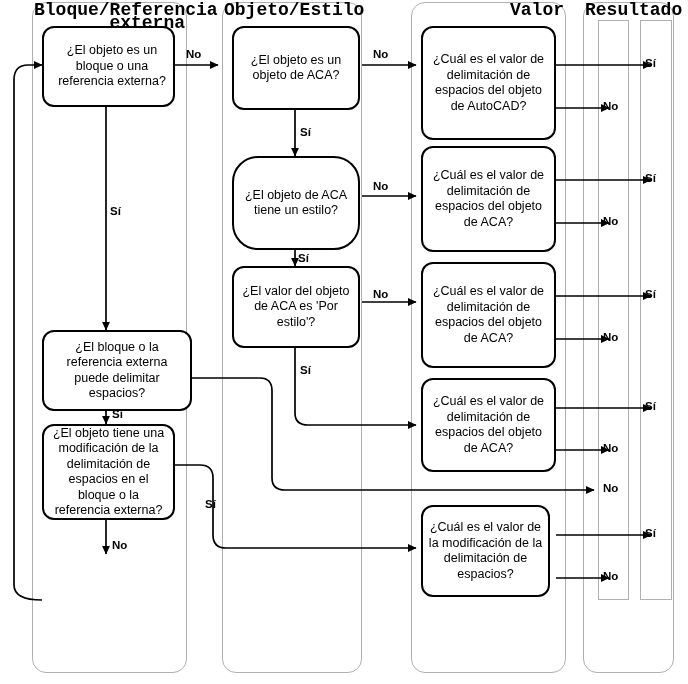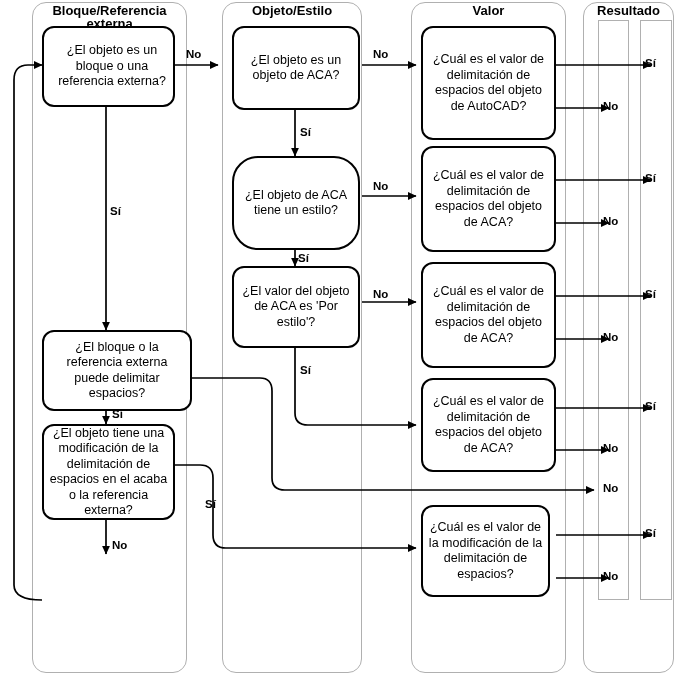--- a/index.html
+++ b/index.html
@@ -2,21 +2,21 @@
 <html><head>
 <meta charset="utf-8">
 <style>
   html,body{margin:0;padding:0;background:#ffffff;}
   body{font-family:"Liberation Sans","DejaVu Sans",sans-serif;}
   #canvas{position:relative;width:688px;height:684px;overflow:hidden;background:#fff;}
   #wires{position:absolute;left:0;top:0;width:688px;height:684px;}
 
   
   .col{position:absolute;border:1px solid #b0b0b0;border-radius:14px;box-sizing:border-box;background:transparent;}
-  .col-title{position:absolute;text-align:center;font-weight:bold;font-size:13px;color:#000;line-height:13px;}
+  .col-title{position:absolute;text-align:right;font-weight:bold;font-size:18px;color:#000;line-height:13px;font-family:Liberation Mono, monospace;}
 
   
   .bin{position:absolute;border:1px solid #b0b0b0;box-sizing:border-box;background:transparent;}
 
   
   .node{position:absolute;border:2px solid #000;border-radius:12px;box-sizing:border-box;background:#fff;
         display:flex;align-items:center;justify-content:center;text-align:center;
         font-size:12.5px;line-height:15.5px;color:#000;padding:2px 5px;}
   .node span{display:block;}
 
@@ -98,21 +98,21 @@
 
   <div class="node" style="left:42px;top:26px;width:133px;height:81px;padding-left:12px;">
     <span>¿El objeto es un bloque o una referencia externa?</span>
   </div>
 
   <div class="node" style="left:42px;top:330px;width:150px;height:81px;">
     <span>¿El bloque o la referencia externa puede delimitar espacios?</span>
   </div>
 
   <div class="node" style="left:42px;top:424px;width:133px;height:96px;">
-    <span>¿El objeto tiene una modificación de la delimitación de espacios en el acaba o la referencia externa?</span>
+    <span>¿El objeto tiene una modificación de la delimitación de espacios en el bloque o la referencia externa?</span>
   </div>
 
 
   <div class="node" style="left:232px;top:26px;width:128px;height:84px;">
     <span>¿El objeto es un objeto de ACA?</span>
   </div>
 
   <div class="node" style="left:232px;top:156px;width:128px;height:94px;border-radius:26px;">
     <span>¿El objeto de ACA tiene un estilo?</span>
   </div>

